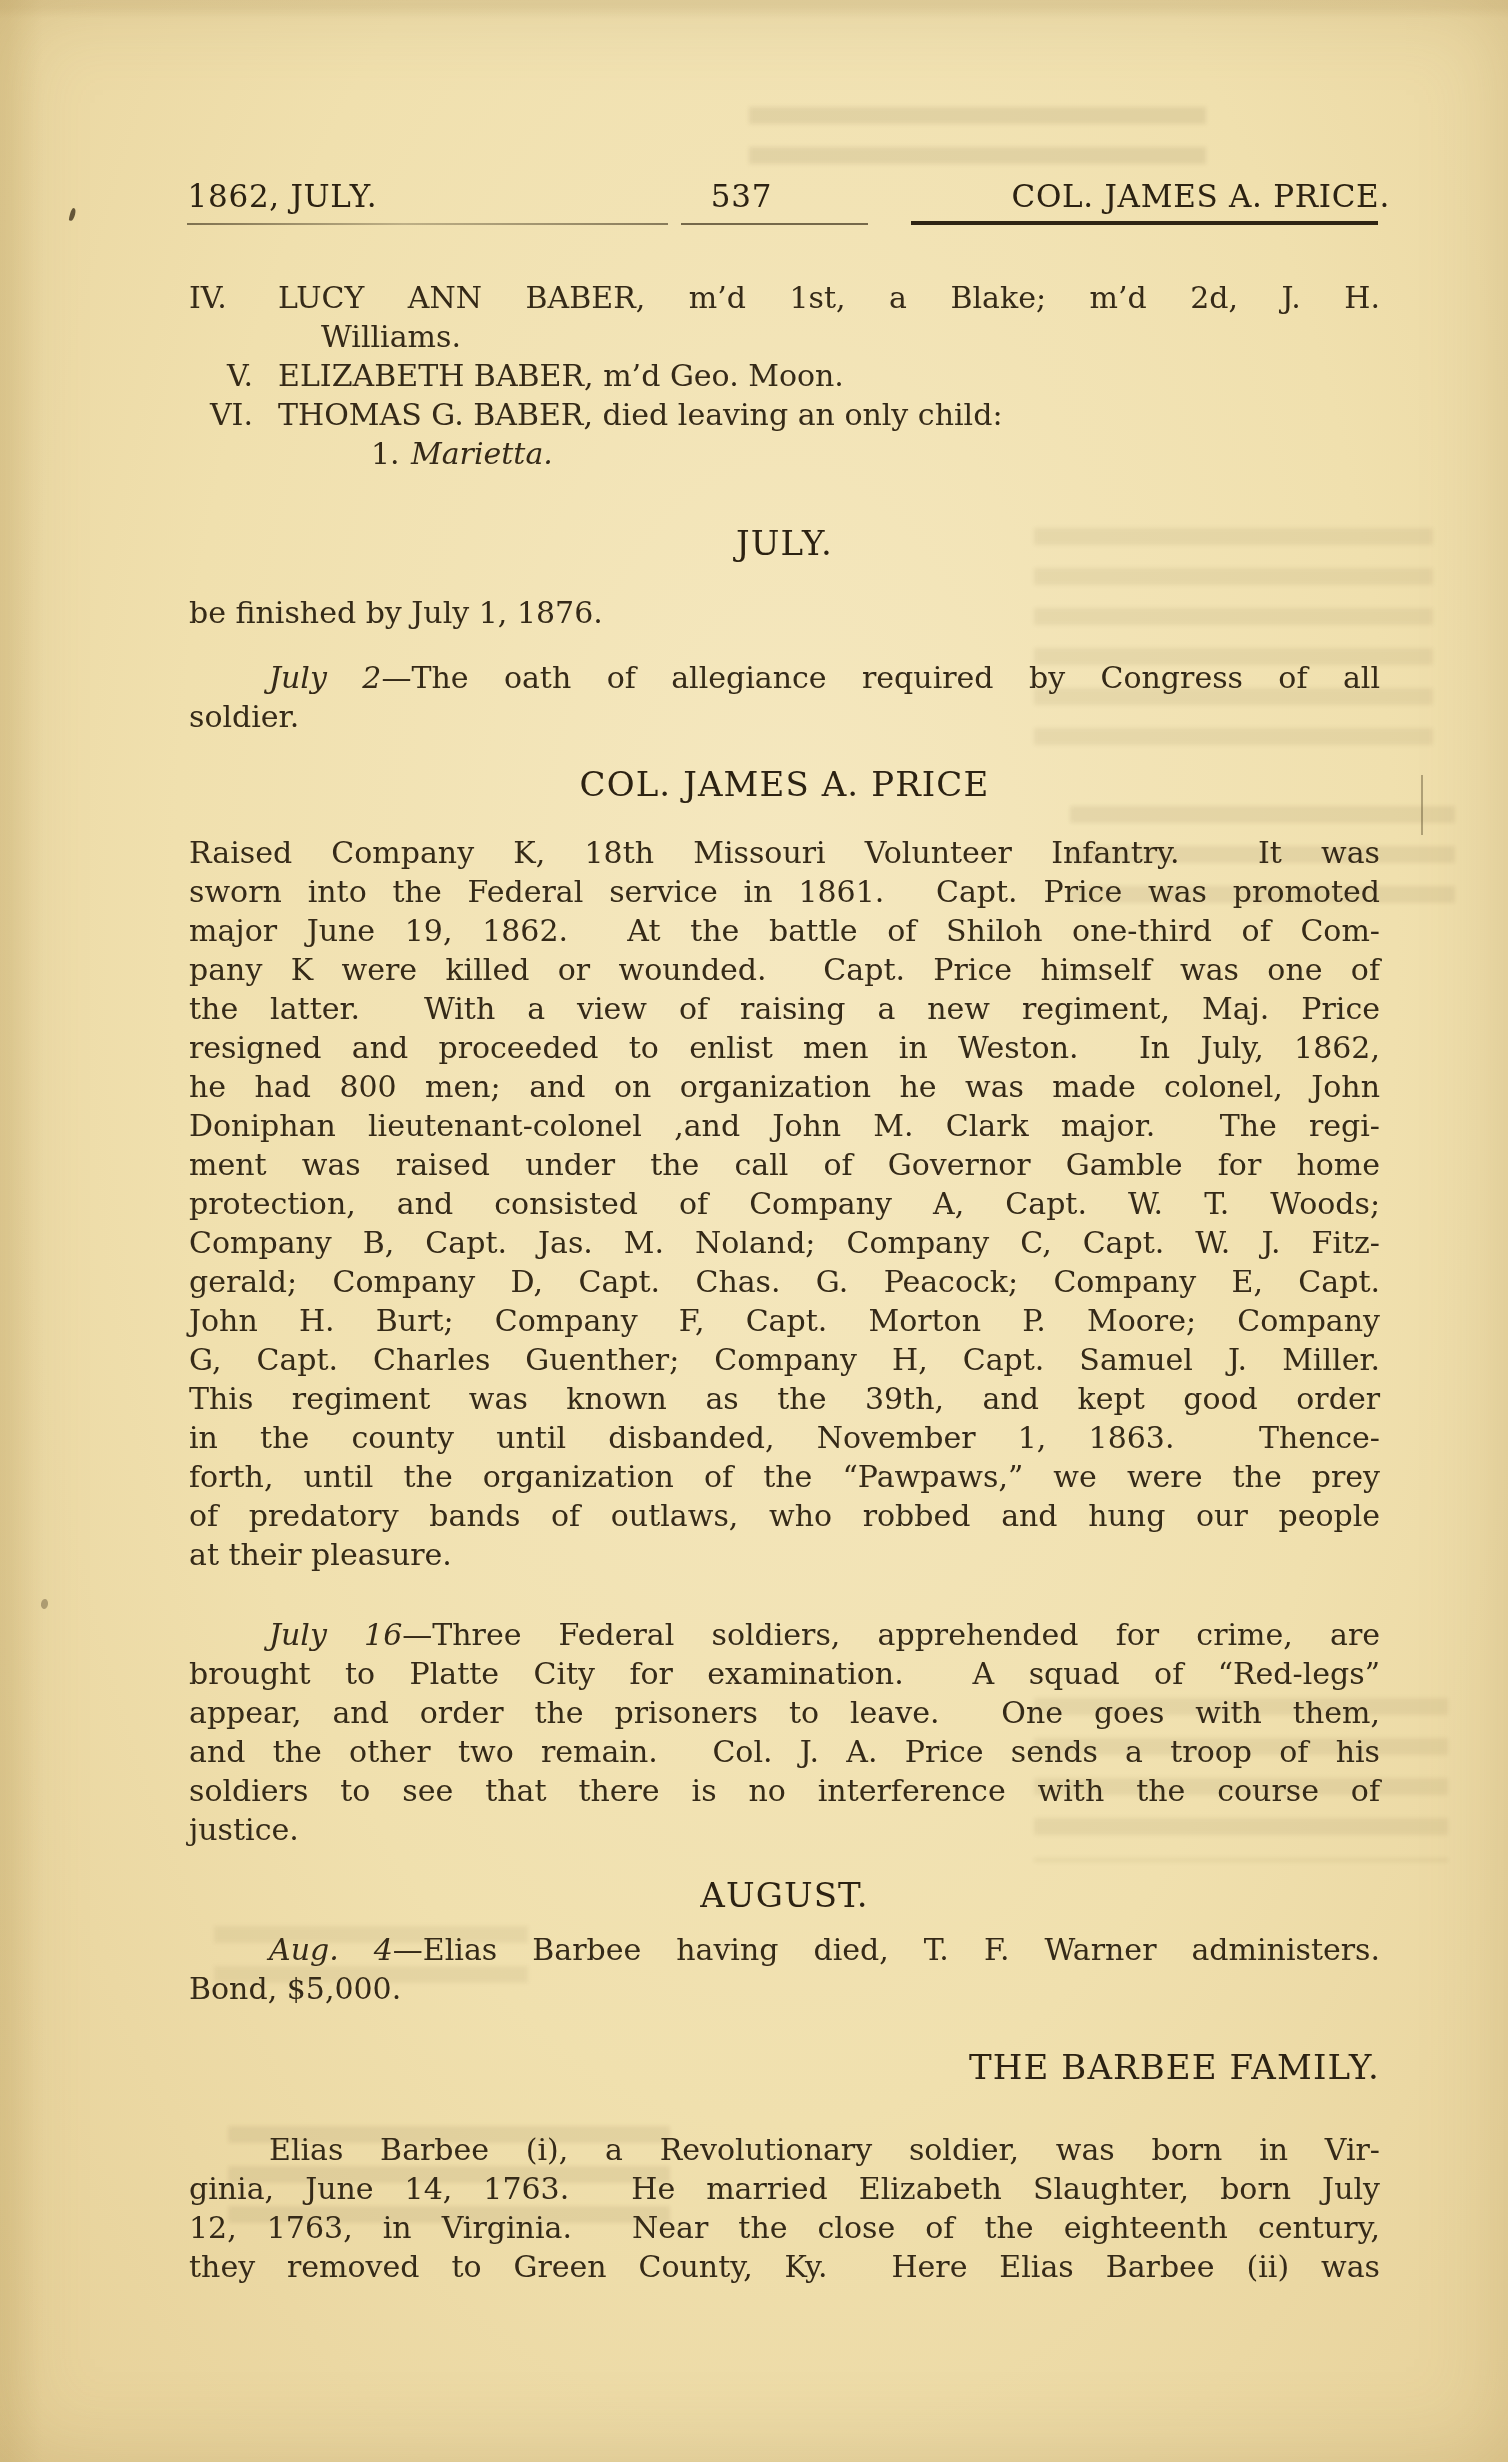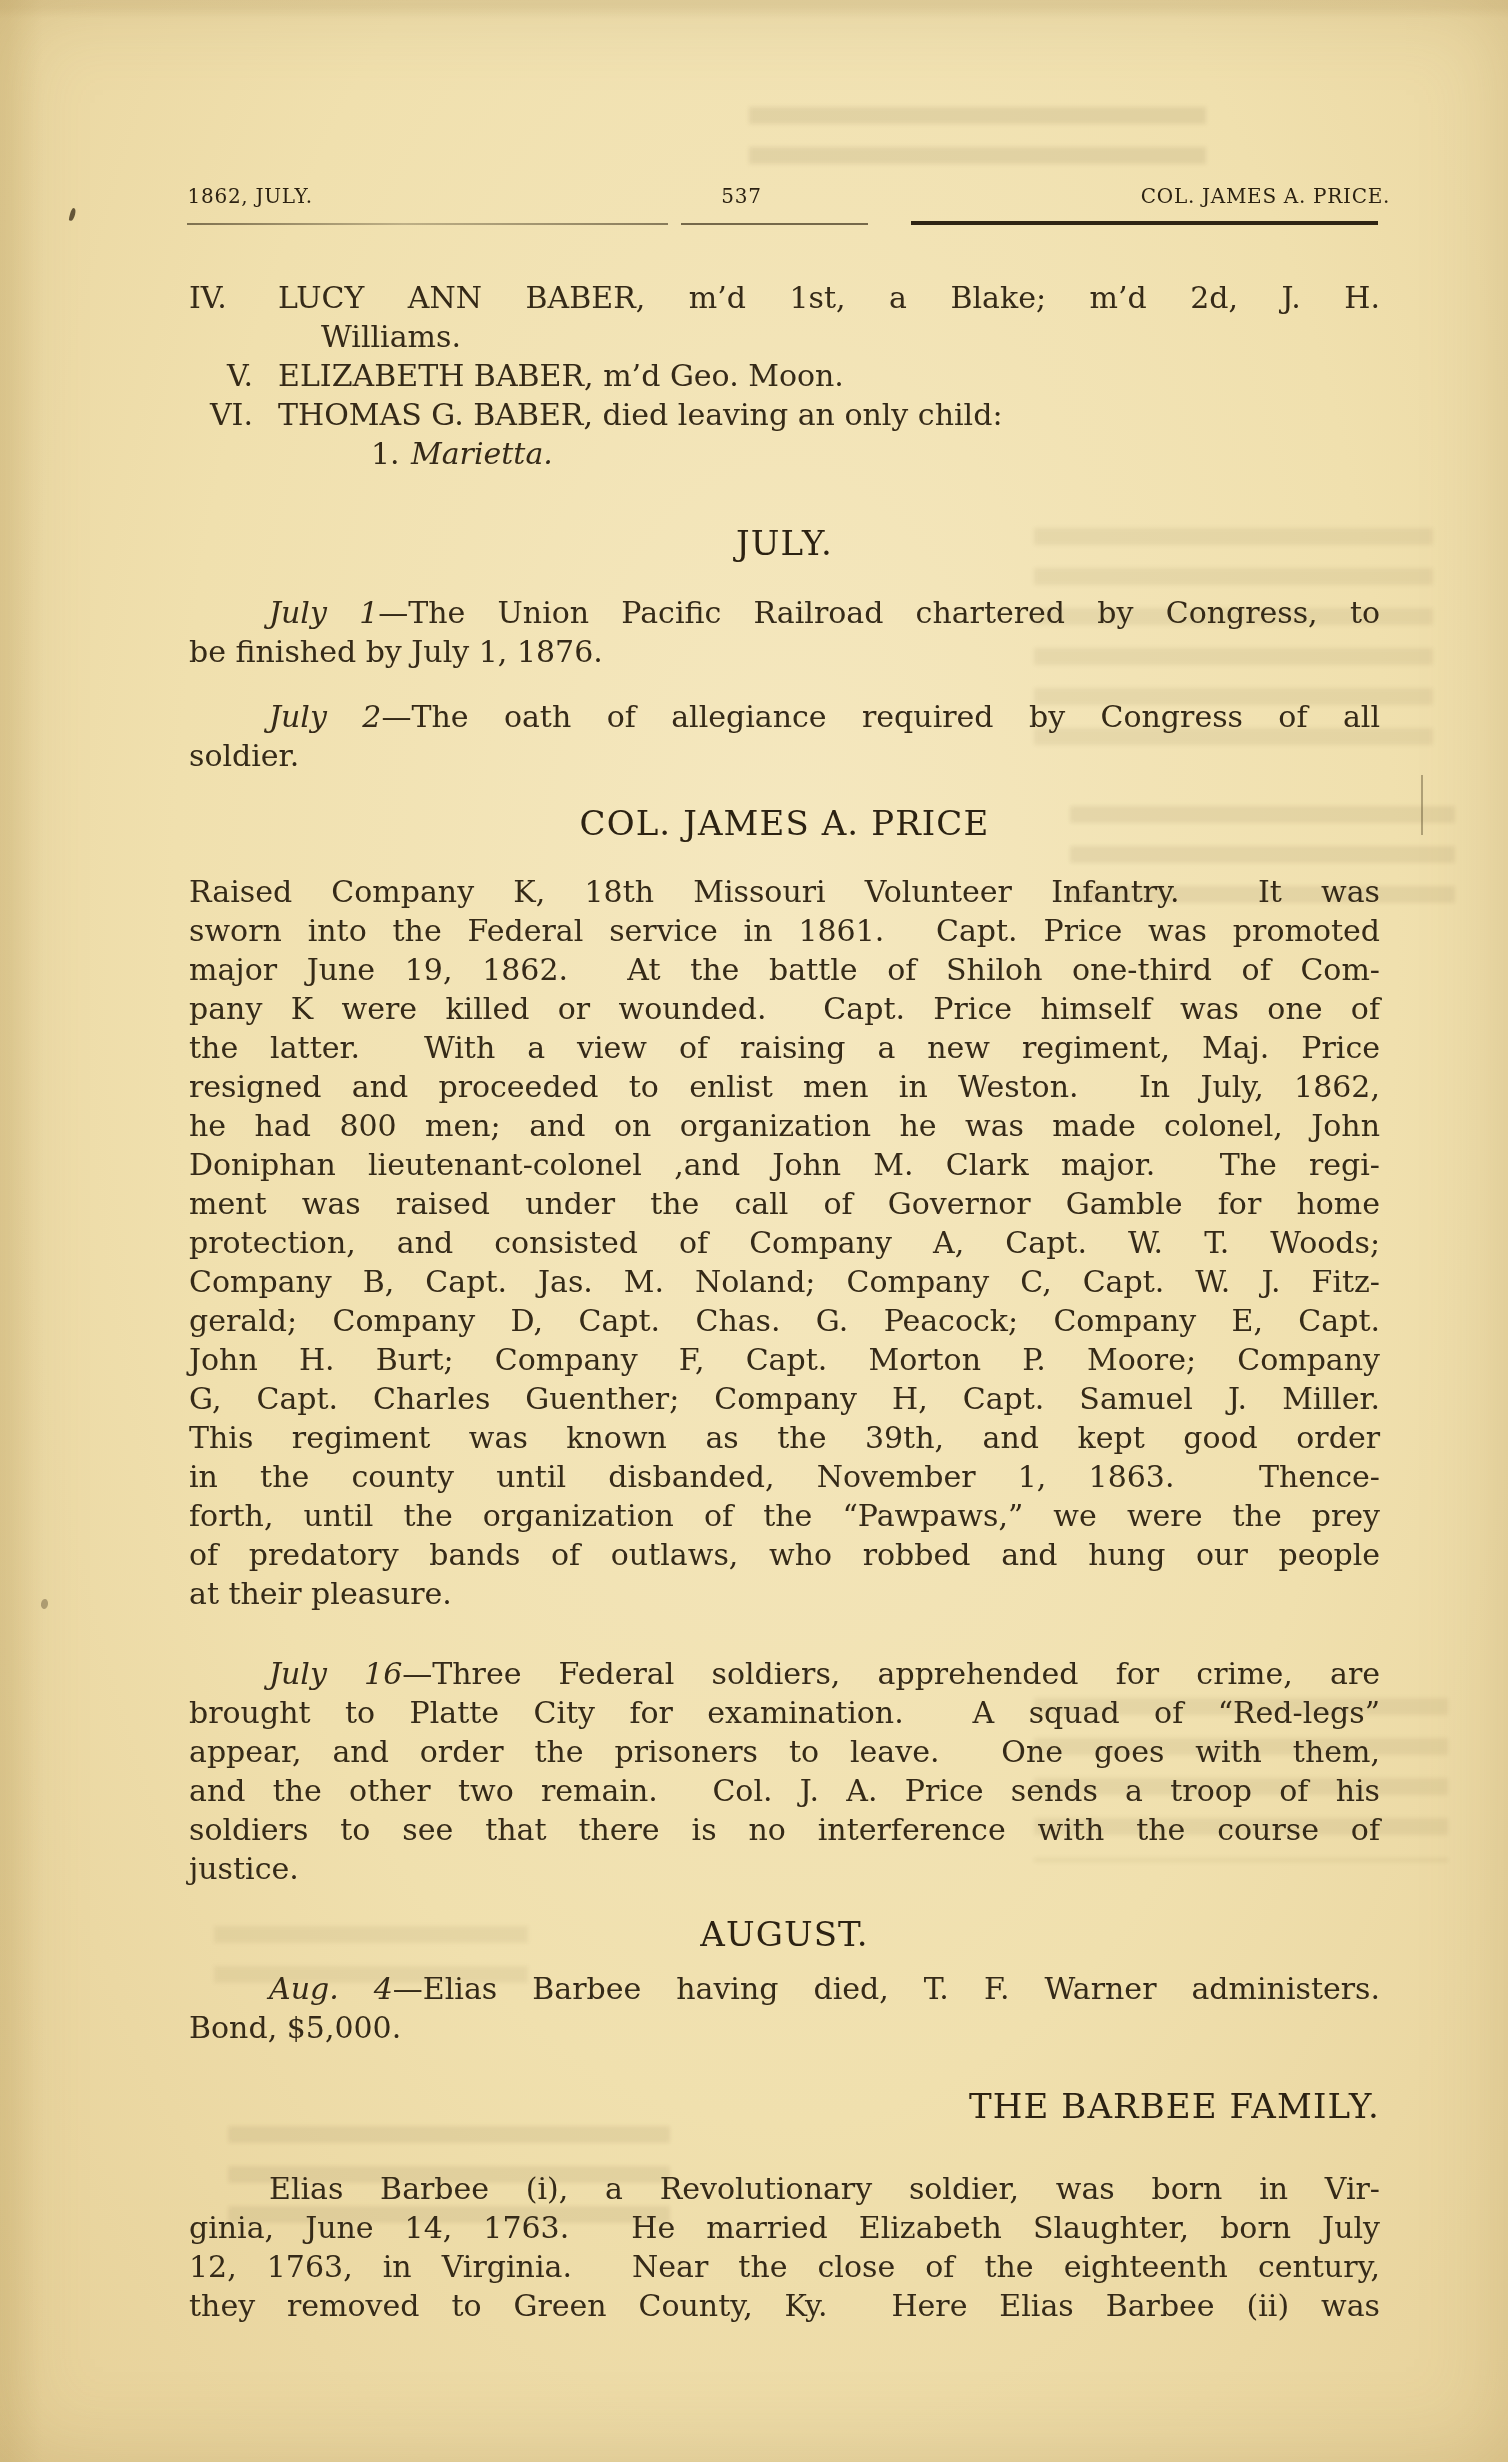--- a/index.html
+++ b/index.html
@@ -24,21 +24,21 @@
     font-family:"DejaVu Serif","Liberation Serif",serif;
     color:var(--ink);
     box-shadow:inset 0 0 86px rgba(150,120,60,0.25);
   }
   .content{
     position:absolute;left:189px;top:0;width:1191px;
   }
   
   .header-row{
     position:relative;height:36px;margin-top:178px;
-    font-size:20px;line-height:36px;color:var(--ink-heading);
+    font-size:31px;line-height:36px;color:var(--ink-heading);
     letter-spacing:0.7px;
   }
   .header-left{position:absolute;left:-1.4px;top:0;}
   .header-center{position:absolute;left:499px;width:107px;text-align:center;top:0;}
   .header-right{position:absolute;right:-10px;top:0;}
   .rule-row{position:relative;height:7.1px;margin-top:5.7px;}
   .rule-a{position:absolute;left:-2.1px;top:2.9px;width:481px;height:2.1px;
     background:linear-gradient(90deg,rgba(58,46,24,.62),rgba(58,46,24,.28) 45%,rgba(58,46,24,.58));}
   .rule-b{position:absolute;left:492px;top:2.9px;width:187px;height:2.1px;background:rgba(58,46,24,.68);}
   .rule-c{position:absolute;left:722px;top:1.4px;width:467px;height:4.3px;background:#2e2414;}
@@ -119,21 +119,20 @@
     <div id="content-blocks">
         <div class="block b-genealogy-list">
           <div class="line jst"><span class="num">IV.</span><span>LUCY ANN BABER, m’d 1st, a Blake; m’d 2d, J. H.</span></div>
           <div class="line cont">Williams.</div>
           <div class="line"><span class="num">V.</span><span>ELIZABETH BABER, m’d Geo. Moon.</span></div>
           <div class="line"><span class="num">VI.</span><span>THOMAS G. BABER, died leaving an only child:</span></div>
           <div class="line child"><span class="num-child">1.</span><span class="ital">Marietta.</span></div>
         </div>
         <div class="block b-july-heading heading">JULY.</div>
         <div class="block b-july-1-entry">
-          <div class="line jst indent"><span class="lead">July 1</span>—The Union Pacific Railroad chartered by Congress, to</div>
           <div class="line">be finished by July 1, 1876.</div>
         </div>
         <div class="block b-july-2-entry">
           <div class="line jst indent"><span class="lead">July 2</span>—The oath of allegiance required by Congress of all</div>
           <div class="line">soldier.</div>
         </div>
         <div class="block b-price-heading heading">COL. JAMES A. PRICE</div>
         <div class="block b-price-paragraph">
           <div class="line jst">Raised Company K, 18th Missouri Volunteer Infantry.&nbsp; It was</div>
           <div class="line jst">sworn into the Federal service in 1861.&nbsp; Capt. Price was promoted</div>

